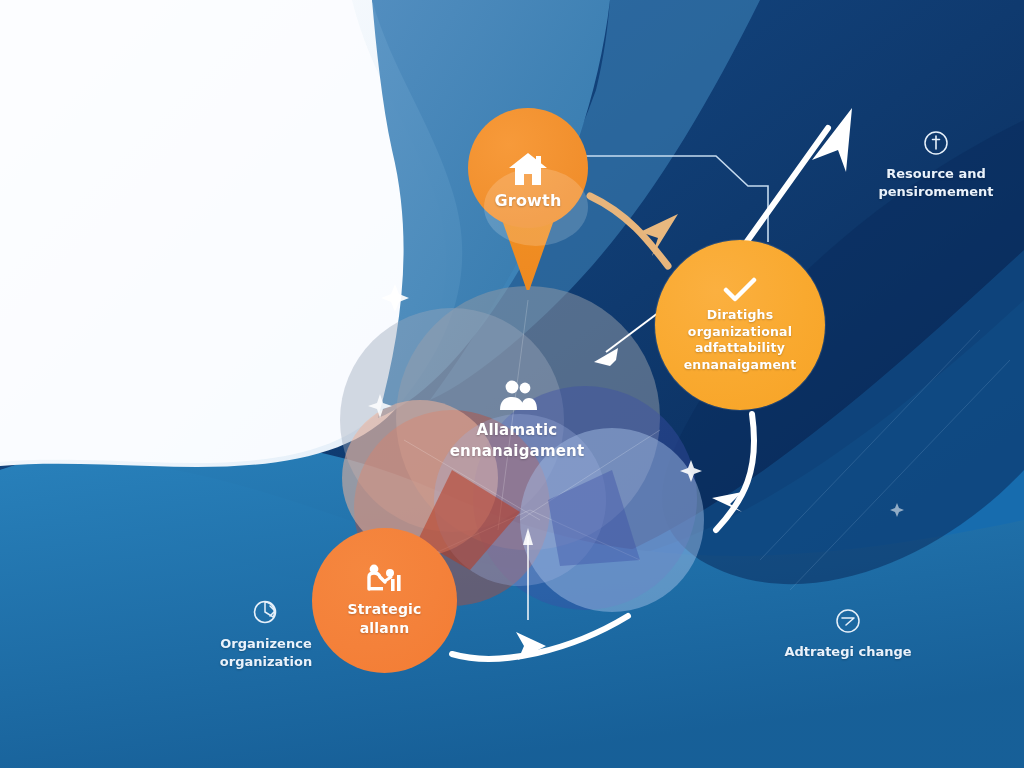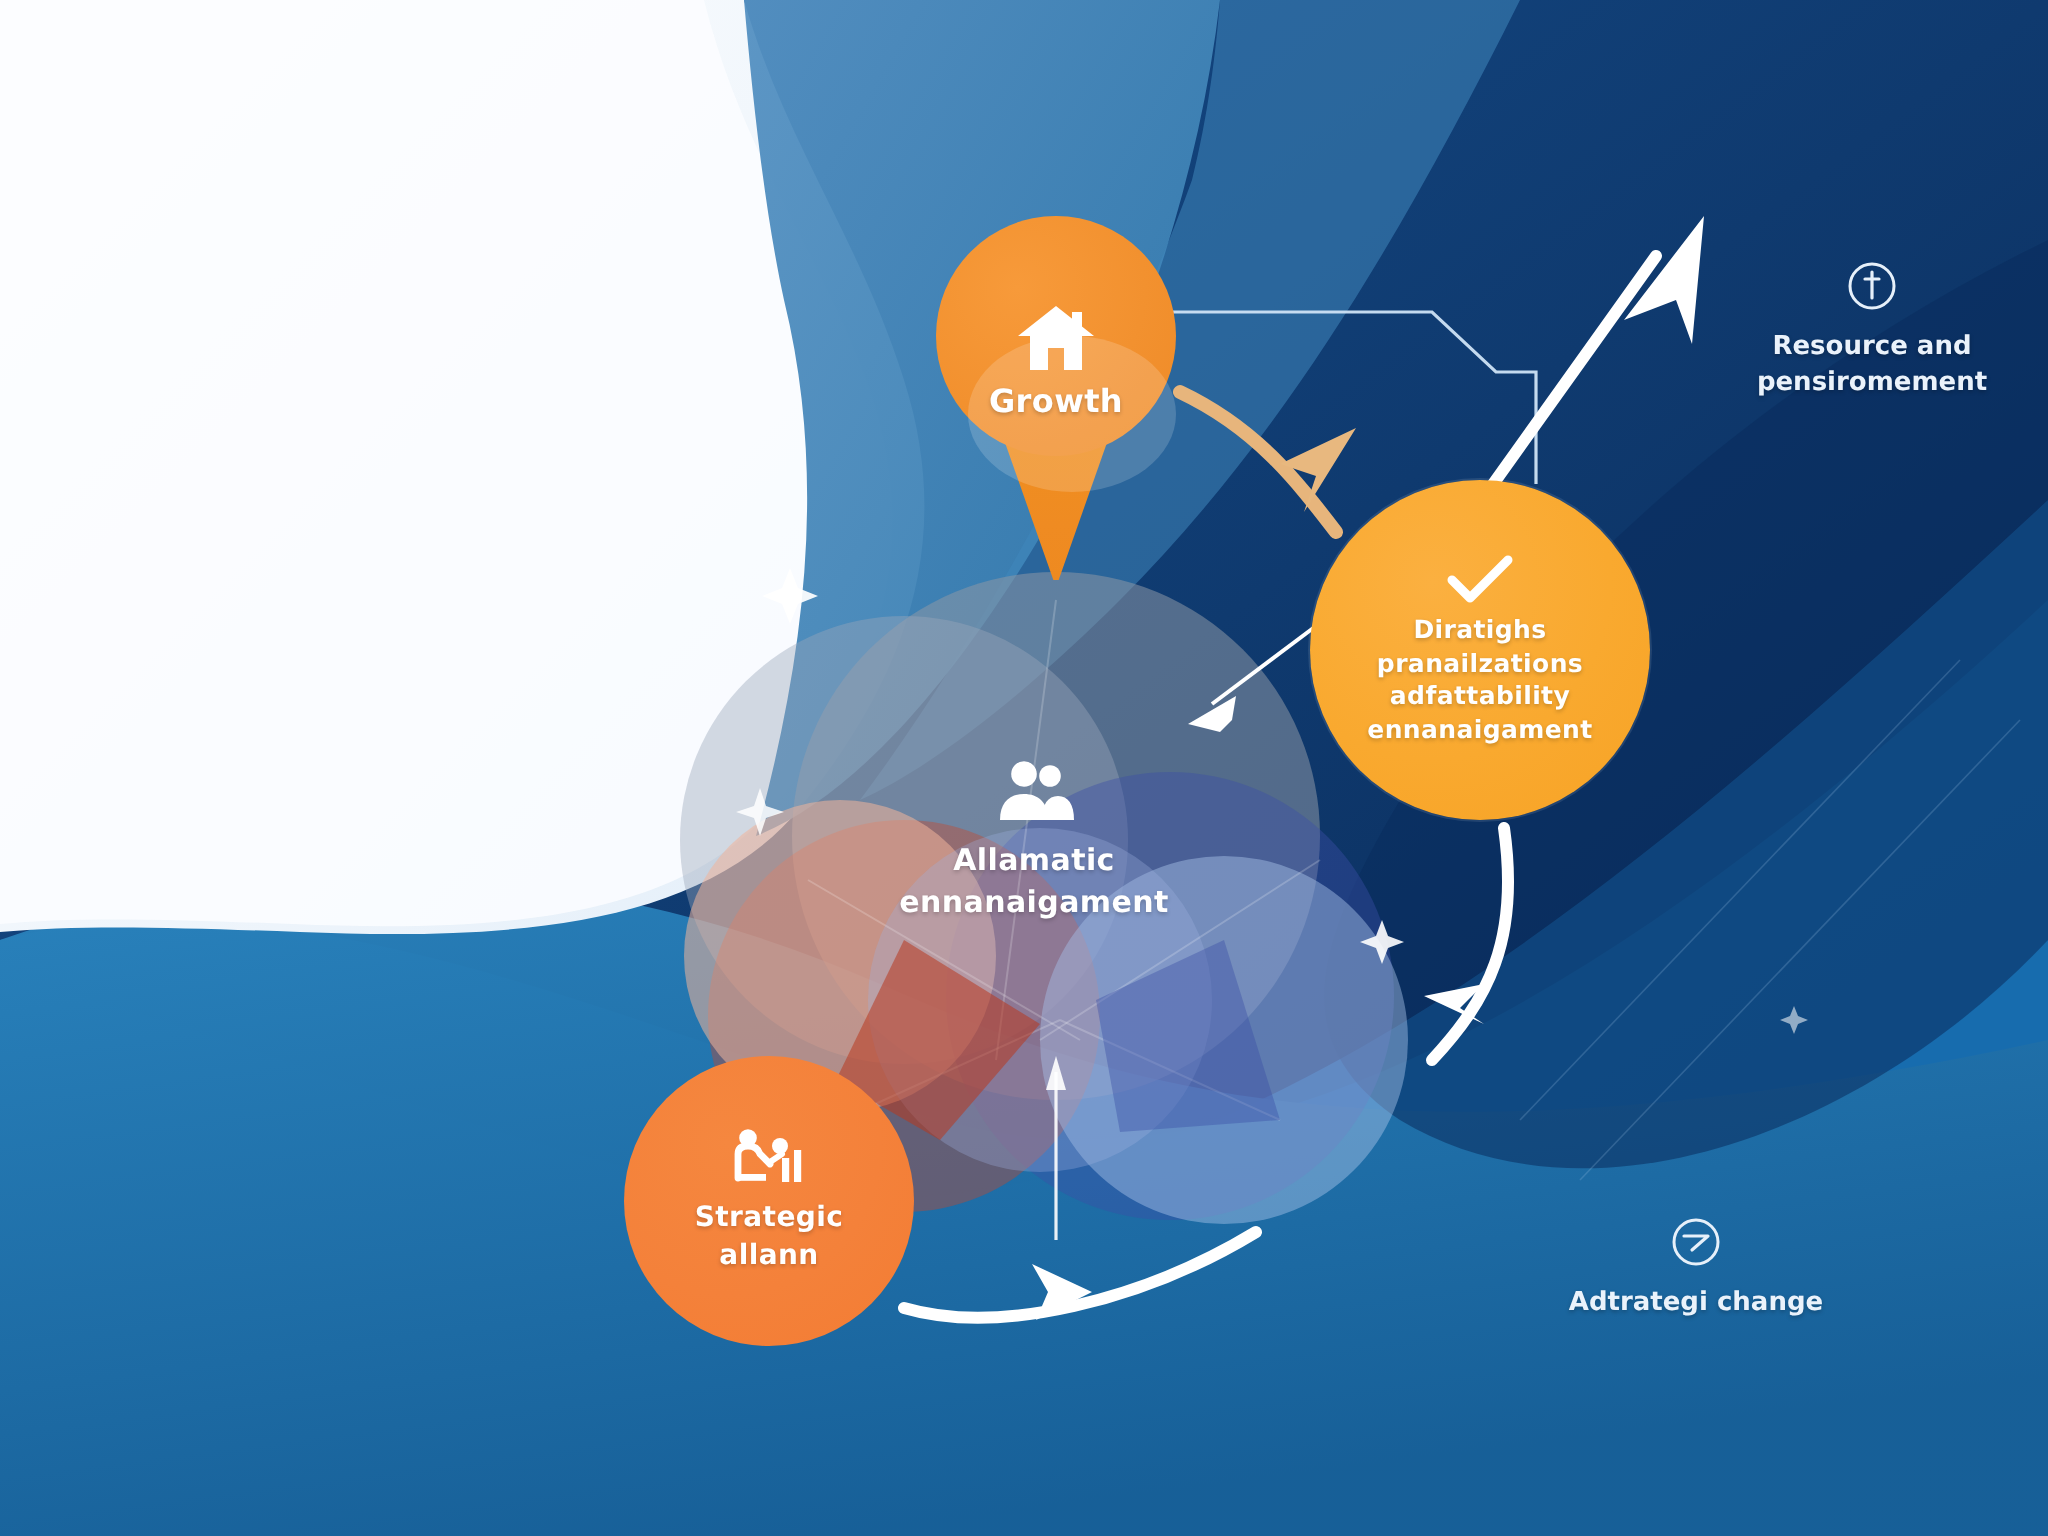--- a/index.html
+++ b/index.html
@@ -208,21 +208,21 @@
     </div>
   </div>
 
   <div class="node" id="c-strategic">
     <span class="ico" style="margin-bottom:4px;">
       <svg width="34" height="26" viewBox="0 0 34 26">
         <path d="M3 13 L12 22 L31 3" stroke="#fff" stroke-width="4.5" fill="none" stroke-linecap="round" stroke-linejoin="round"></path>
       </svg>
     </span>
     <span class="lbl">Diratighs</span>
-    <span class="lbl">pranailzations</span>
+    <span class="lbl">organizational</span>
     <span class="lbl">adfattability</span>
     <span class="lbl">ennanaigament</span>
   </div>
 
   <div class="node" id="c-center">
     <span class="ico" style="margin-bottom:7px;">
       <svg width="44" height="34" viewBox="0 0 44 34">
         <circle cx="17" cy="8" r="6.4" fill="#fff"></circle>
         <circle cx="30" cy="9" r="5.4" fill="#fff"></circle>
         <path d="M5 31 C5 22 10 18 17 18 C24 18 29 22 29 31 Z" fill="#fff"></path>
@@ -254,20 +254,31 @@
     <span class="ico">
       <svg width="26" height="26" viewBox="0 0 26 26">
         <circle cx="13" cy="13" r="11" stroke="#e6f0fa" stroke-width="1.5" fill="none"></circle>
         <path d="M13 6 L13 19 M9.5 9.5 L16.5 9.5" stroke="#e6f0fa" stroke-width="1.6" stroke-linecap="round"></path>
       </svg>
     </span>
     <span class="lbl">Resource and</span>
     <span class="lbl">pensiromement</span>
   </div>
 
+  <div class="flabel" id="lbl-organizance">
+    <span class="ico">
+      <svg width="28" height="28" viewBox="0 0 28 28">
+        <circle cx="13" cy="14" r="10.5" stroke="#e6f0fa" stroke-width="1.6" fill="none"></circle>
+        <path d="M13 14 L13 4 A10 10 0 0 1 21 19 Z" fill="none" stroke="#e6f0fa" stroke-width="1.5"></path>
+        <path d="M18 8 L23 13 L18 18" stroke="#e6f0fa" stroke-width="1.5" fill="none" stroke-linecap="round" stroke-linejoin="round"></path>
+      </svg>
+    </span>
+    <span class="lbl">Organizence</span>
+    <span class="lbl">organization</span>
+  </div>
 
   <div class="flabel" id="lbl-adtrategi">
     <span class="ico">
       <svg width="26" height="26" viewBox="0 0 26 26">
         <circle cx="13" cy="13" r="11" stroke="#e6f0fa" stroke-width="1.5" fill="none"></circle>
         <path d="M7 10 L19 10 L11 17" stroke="#e6f0fa" stroke-width="1.6" fill="none" stroke-linecap="round" stroke-linejoin="round"></path>
       </svg>
     </span>
     <span class="lbl">Adtrategi change</span>
   </div>

